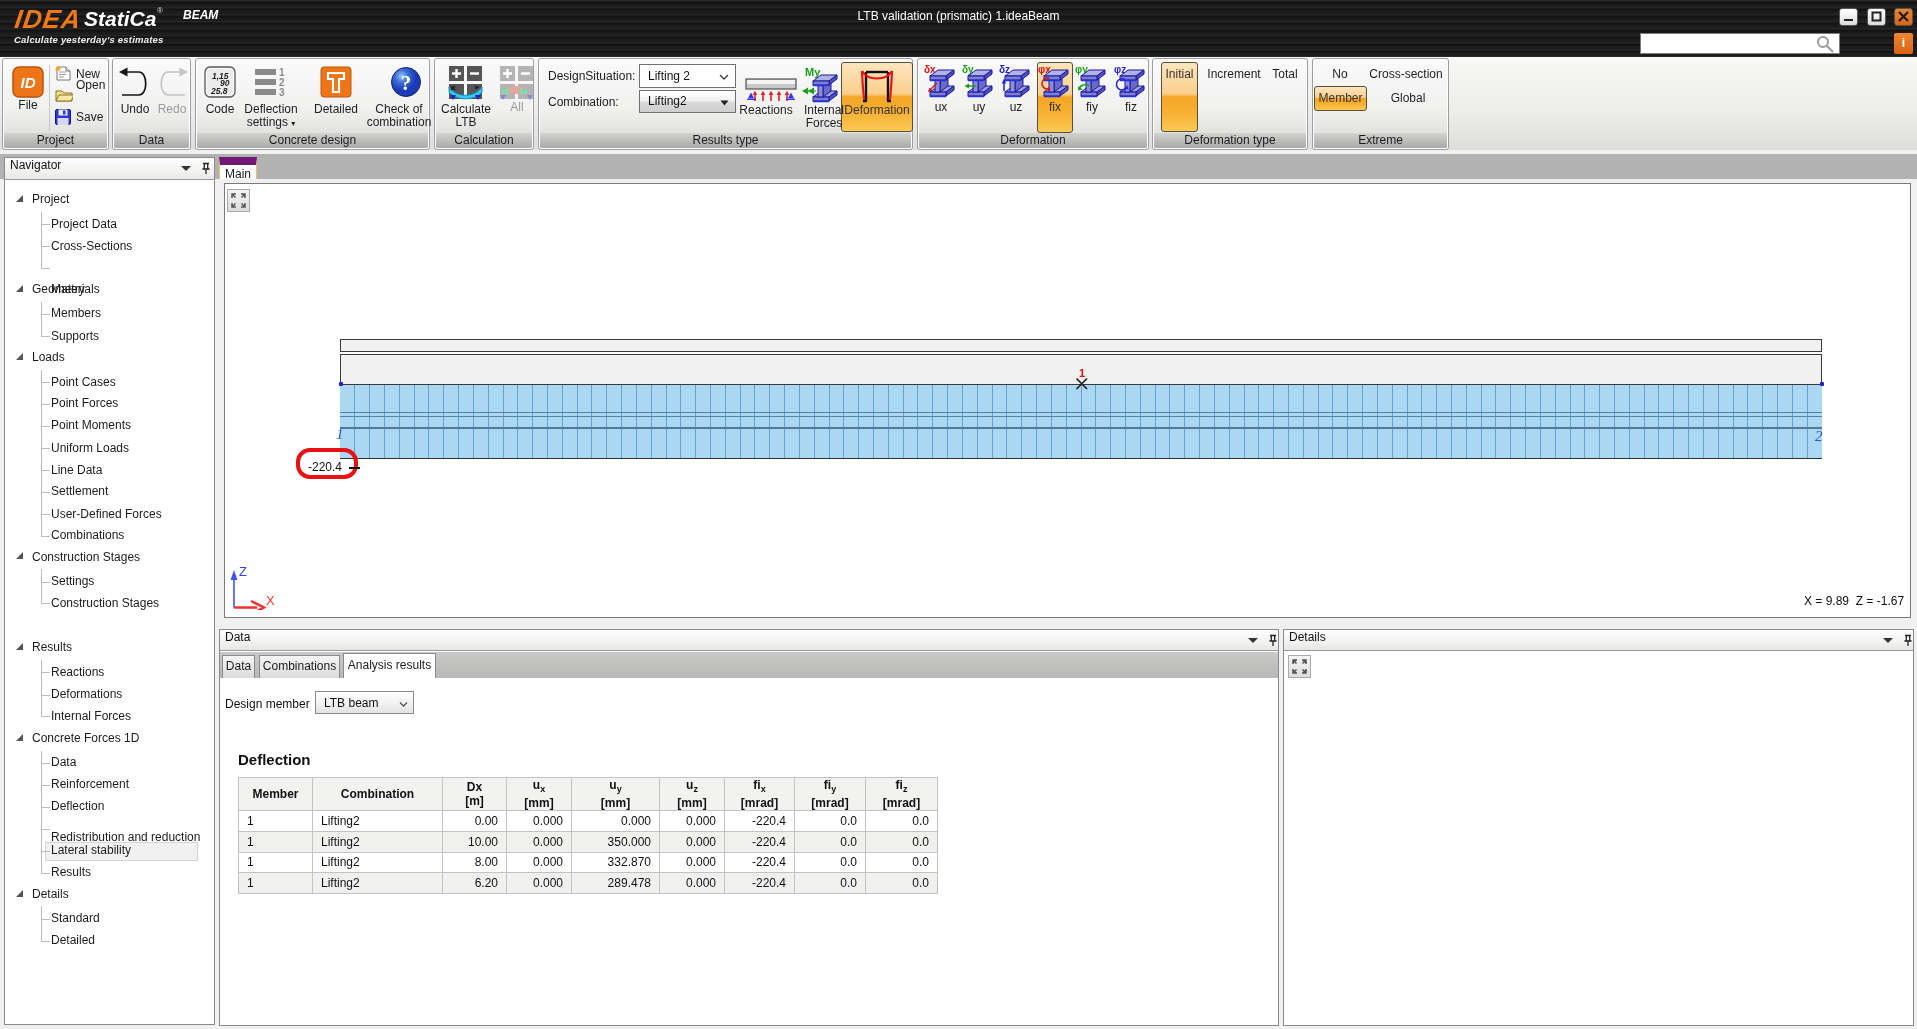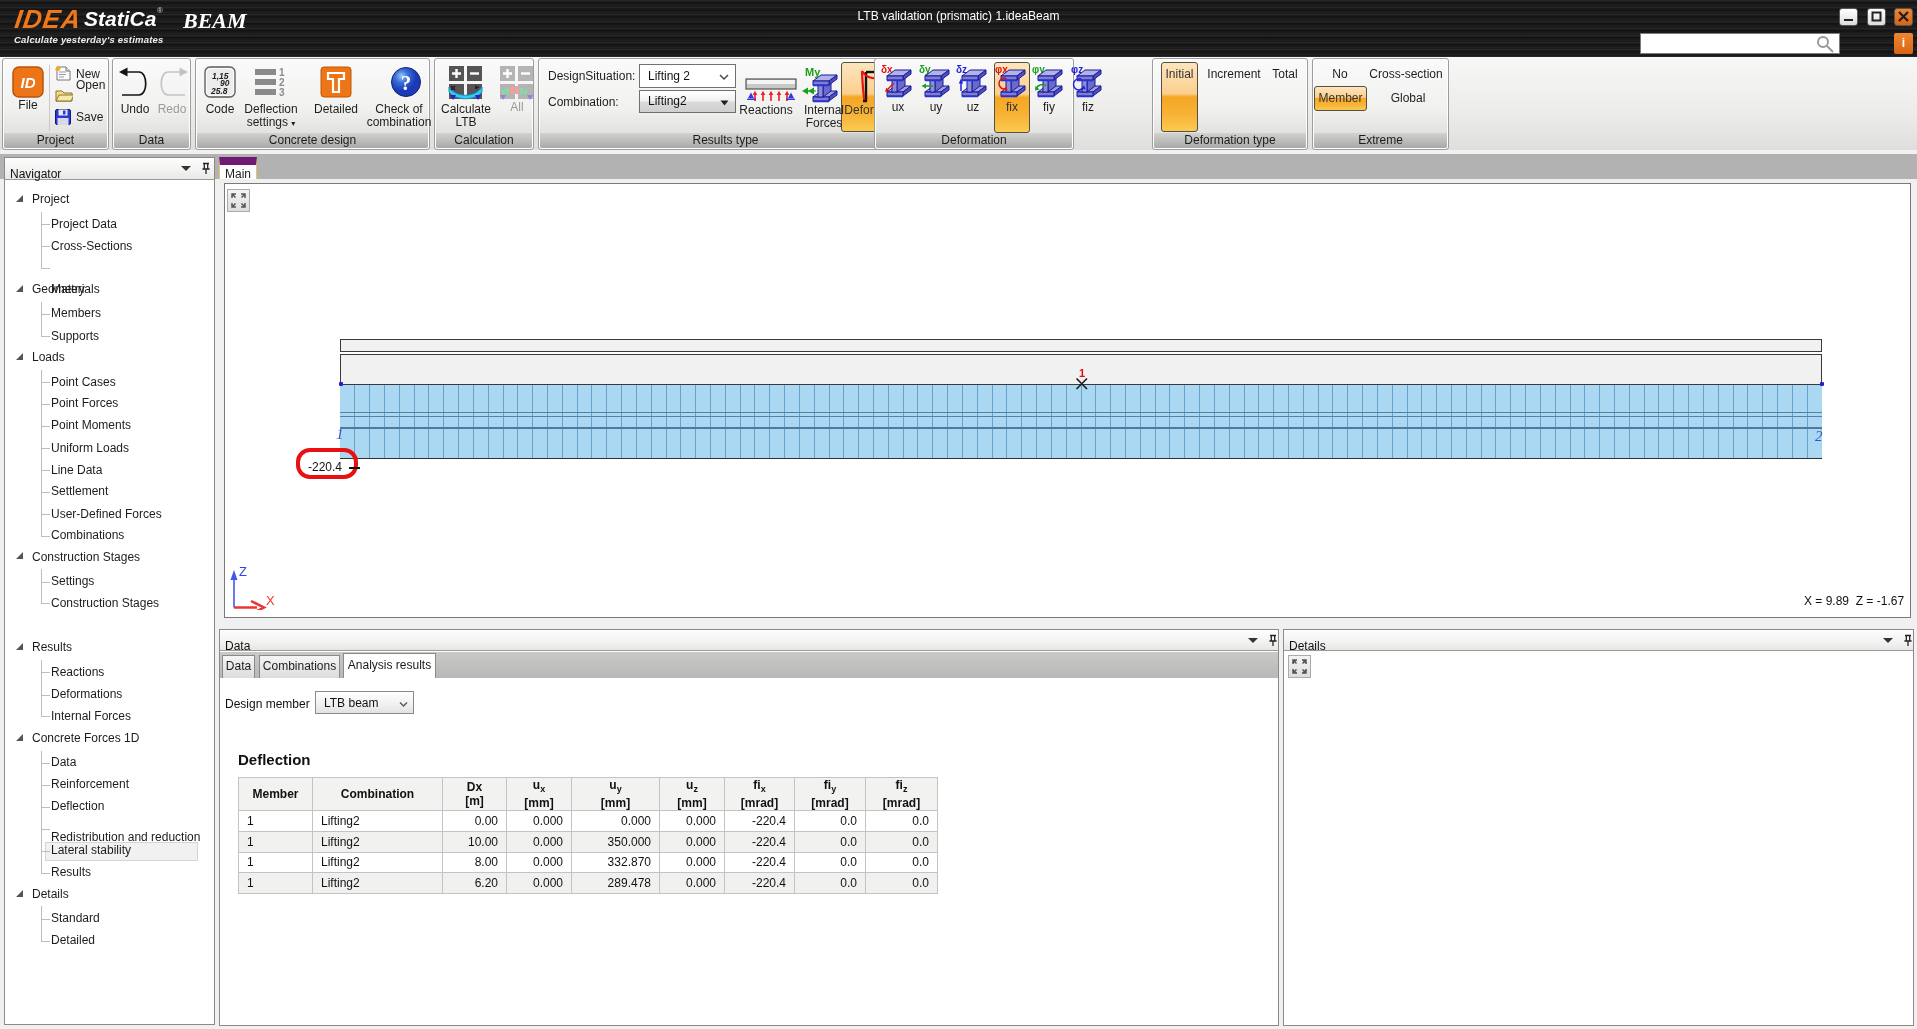--- a/index.html
+++ b/index.html
@@ -9,21 +9,21 @@
 
 
 #titlebar { position:absolute; left:0; top:0; width:1917px; height:57px;
   background:
    repeating-linear-gradient(180deg, rgba(255,255,255,0.10) 0px, rgba(255,255,255,0.03) 1px, rgba(0,0,0,0.0) 2px, rgba(0,0,0,0.35) 3px, rgba(40,40,40,0.25) 4px, rgba(0,0,0,0) 5px, rgba(255,255,255,0.06) 6px, rgba(0,0,0,0.3) 7px),
    #181818;
 }
 #logo-idea { position:absolute; left:15px; top:4px; font-style:italic; font-weight:bold; font-size:26px; color:#f07818; letter-spacing:1px; transform:skewX(-8deg); }
 #logo-statica { position:absolute; left:84px; top:7px; font-style:italic; font-weight:bold; font-size:21px; color:#ffffff; }
 #logo-r { position:absolute; left:157px; top:6px; font-size:8px; color:#dddddd; }
-#logo-beam { position:absolute; left:183px; top:8px; font-style:italic; font-weight:bold; font-size:22px; color:#ffffff;font-family:Liberation Serif, serif; }
+#logo-beam { position:absolute; left:183px; top:8px; font-style:italic; font-weight:bold; font-size:12px; color:#ffffff; }
 #slogan { position:absolute; left:14px; top:34px; font-style:italic; font-weight:bold; font-size:9.5px; color:#efefef; letter-spacing:0.2px; }
 #wintitle { position:absolute; left:0; top:9px; width:1917px; text-align:center; font-size:12px; color:#ffffff; }
 .winbtn { position:absolute; top:8px; width:19px; height:18px; border-radius:3px; background:linear-gradient(#ffffff,#dcdcdc); border:1px solid #555; }
 #btn-close { background:linear-gradient(#ef8632,#d96412); }
 #searchbox { position:absolute; left:1640px; top:33px; width:200px; height:21px; background:#ffffff; border:1px solid #7b7b7b; }
 #infobtn { position:absolute; left:1894px; top:33px; width:19px; height:21px; background:linear-gradient(#ef8632,#d96412); border-radius:2px; color:#fff; font-weight:bold; font-size:12px; text-align:center; line-height:21px; }
 
 
 #ribbon { position:absolute; left:0; top:57px; width:1917px; height:93px;
   background:linear-gradient(180deg,#f7f7f6 0%, #ececeb 60%, #dededd 100%); }
@@ -43,21 +43,21 @@
 #strip1 { position:absolute; left:0; top:150px; width:1917px; height:4px; background:#f1f1f0; }
 #tabstrip { position:absolute; left:0; top:154px; width:1917px; height:25px; background:#b2b2b2; }
 #maintab { position:absolute; left:219px; top:157px; width:38px; height:22px; background:#ffffff;
   border-top:8px solid #701a75; border-left:1px solid #e8c36a; border-right:1px solid #e8c36a;
   font-size:12px; color:#1c1c1c; text-align:center; line-height:19px; }
 #canvasarea { position:absolute; left:218px; top:179px; width:1699px; height:450px; background:#f0f0f0; }
 #canvas { position:absolute; left:6px; top:4px; width:1687px; height:435px; background:#ffffff; border:1px solid #7a7a7a; }
 
 #nav { position:absolute; left:4px; top:157px; width:211px; height:868px; background:#ffffff; border:1px solid #8a8a8a; }
 #navhead { position:absolute; left:0; top:0; width:209px; height:22px; background:linear-gradient(180deg,#fdfdfd,#f2f2f1 60%,#e8e8e7); border-bottom:1px solid #9a9a9a; }
-.phead-label { font-size:12px; color:#111; position:absolute; left:5px; top:9px; }
+.phead-label { font-size:12px; color:#111; position:absolute; left:5px; top:0; }
 .tree-item { position:absolute; font-size:12px; color:#1c1c1c; white-space:nowrap; }
 .tri { position:absolute; width:0; height:0; border-left:7px solid transparent; border-bottom:7px solid #555555; }
 .tline { position:absolute; background:#bdbdbd; }
 
 #datapanel { position:absolute; left:219px; top:629px; width:1060px; height:397px; background:#ffffff; border:1px solid #8a8a8a; }
 #detailspanel { position:absolute; left:1283px; top:629px; width:631px; height:397px; background:#ffffff; border:1px solid #8a8a8a; }
 .phead { position:absolute; left:0; top:0; right:0; height:21px; background:linear-gradient(180deg,#fdfdfd,#f2f2f1 60%,#e6e6e5); border-bottom:1px solid #9a9a9a; }
 .ddtri { position:absolute; top:8px; width:0; height:0; border-left:5px solid transparent; border-right:5px solid transparent; border-top:5px solid #333; }
 
 
@@ -294,21 +294,21 @@
       <path d="M11 6 H33" stroke="#111" stroke-width="2.4"></path>
       <path d="M11 6 V35 M33 6 V35" stroke="#111" stroke-width="2.4"></path>
       <path d="M7 5 C13 15 31 15 37 5" stroke="#e81414" stroke-width="2.2" fill="none"></path>
       <path d="M7 5 C7.5 17 8 27 9.5 35 M37 5 C36.5 17 36 27 34.5 35" stroke="#e81414" stroke-width="2.2" fill="none"></path>
       <path d="M8 35 h4 M32 35 h4" stroke="#111" stroke-width="2.4"></path>
     </svg>
     <div class="rbtn-label" style="left:302px; top:45px; width:72px; color:#333;">Deformation</div>
     <div class="rgl">Results type</div>
   </div>
 
-  <div class="rg" style="left:874px; width:200px;">
+  <div class="rg" style="left:917px; width:232px;">
     <div class="sel" style="position:absolute; left:119px; top:3px; width:36px; height:71px;"></div>
     <svg class="abs" style="left:6px; top:5px;" width="34" height="36">
       <text x="0" y="9" font-size="10" font-weight="bold" fill="#e01010" font-family="Liberation Sans">δx</text>
       <g transform="translate(2,4)">
             <use href="#ibeam"></use>
           </g>
       <path d="M13 19 L6 26" stroke="#e01010" stroke-width="1.5"></path>
       <polygon points="4,28 8.4,26.8 5.3,23.7" fill="#e01010"></polygon>
     </svg>
     <div class="rbtn-label" style="left:8px; top:42px; width:30px;">ux</div>

